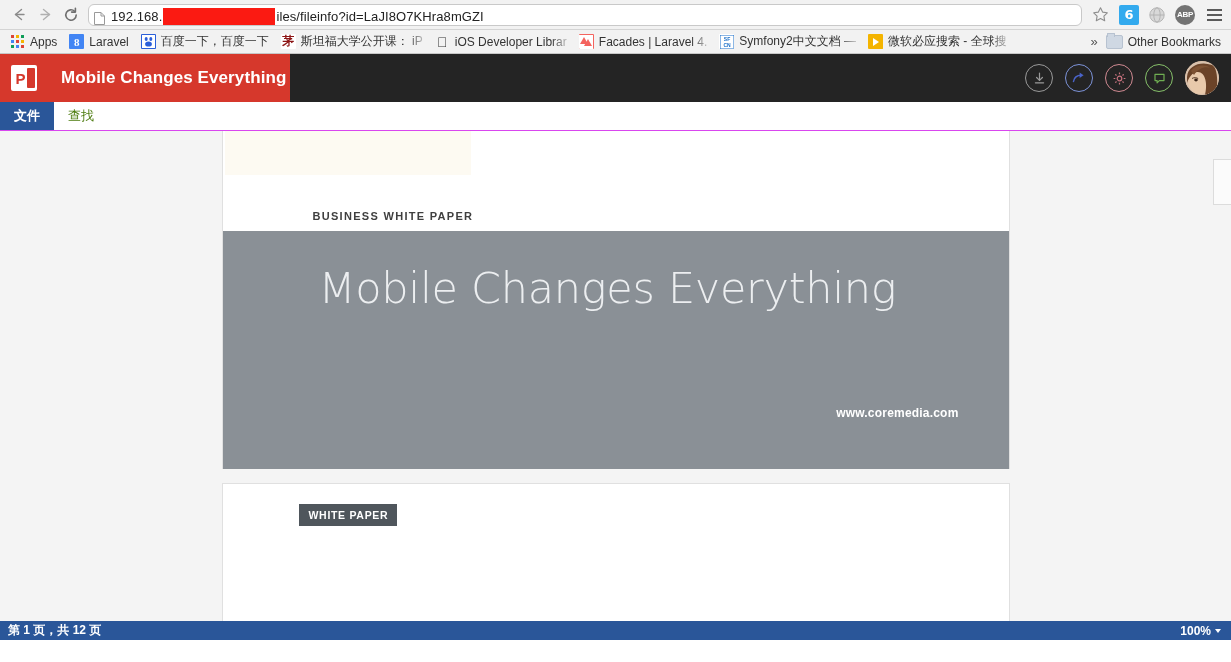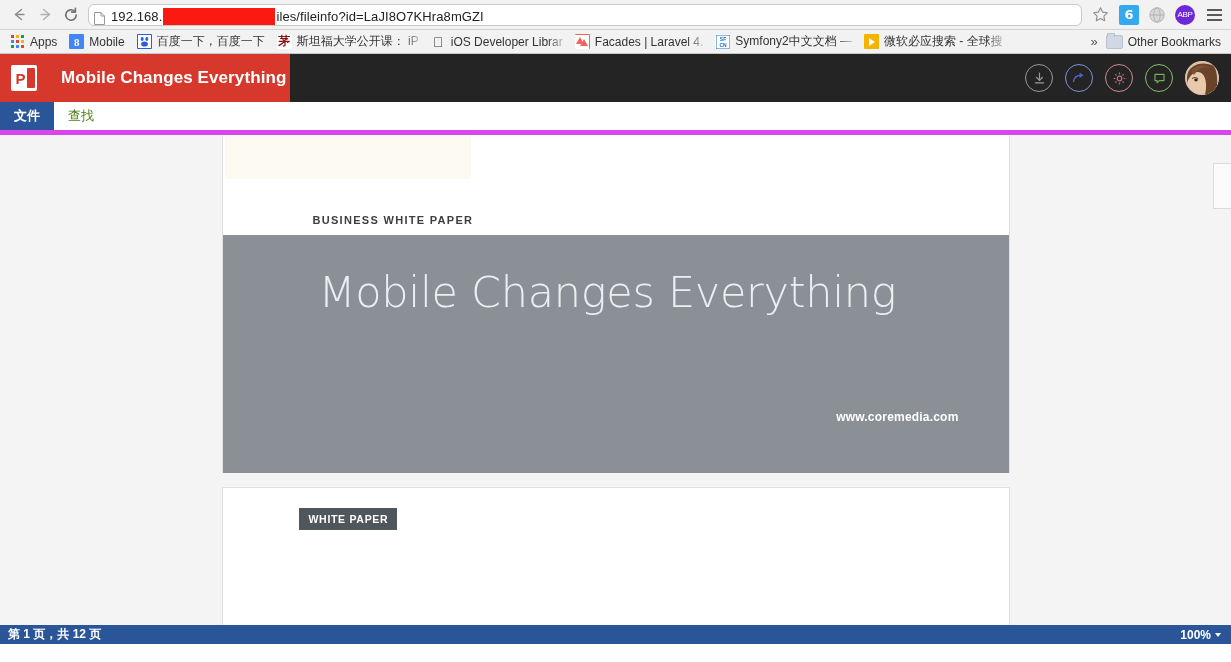--- a/index.html
+++ b/index.html
@@ -83,24 +83,24 @@
     margin: 0 4px;
     display: flex; align-items: center; justify-content: center;
     border-radius: 2px;
     font-size: 13px;
     font-weight: bold;
     color: #fff;
   }
   .ext-blue6 { background: #33aaee; font-family: "DejaVu Sans", sans-serif; }
   .ext-globe { background: transparent; }
   .ext-abp {
-    background: #6d28d9;
+    background: #737373;
     border-radius: 50%;
     font-size: 8px;
-    font-weight: normal;
+    font-weight: bold;
     letter-spacing: -0.3px;
   }
   .menu-btn {
     width: 22px; height: 22px;
     flex: none;
     margin-left: 4px;
     display: flex; flex-direction: column;
     justify-content: center; align-items: center;
     gap: 3px;
   }
@@ -299,21 +299,21 @@
     overflow: hidden;
     background: #c9a88e;
     flex: none;
     position: relative;
   }
 
   
   .ribbon-tabs {
     height: 28px;
     background: #ffffff;
-    border-bottom: 5px solid #d946ef;
+    border-bottom: 1px solid #d946ef;
     display: flex;
     align-items: stretch;
     padding-left: 0;
   }
   .tab {
     display: flex;
     align-items: center;
     justify-content: center;
     font-size: 13px;
     padding: 0 14px;
@@ -521,21 +521,21 @@
           <i></i>
           <i></i>
           <i></i>
         </span>
     </span>
     <span class="bm-label">Apps</span>
   </div>
 
   <div class="bm">
     <span class="bm-ico ico-google">8</span>
-    <span class="bm-label">Mobile</span>
+    <span class="bm-label">Laravel</span>
   </div>
 
   <div class="bm">
     <span class="bm-ico ico-baidu">
       <svg width="13" height="13" viewBox="0 0 13 13">
         <rect width="13" height="13" fill="#ffffff"></rect>
         <ellipse cx="4.2" cy="4" rx="1.5" ry="2" fill="#2b5fd9"></ellipse>
         <ellipse cx="8.8" cy="4" rx="1.5" ry="2" fill="#2b5fd9"></ellipse>
         <ellipse cx="6.5" cy="9" rx="3.4" ry="2.6" fill="#2b5fd9"></ellipse>
       </svg>

